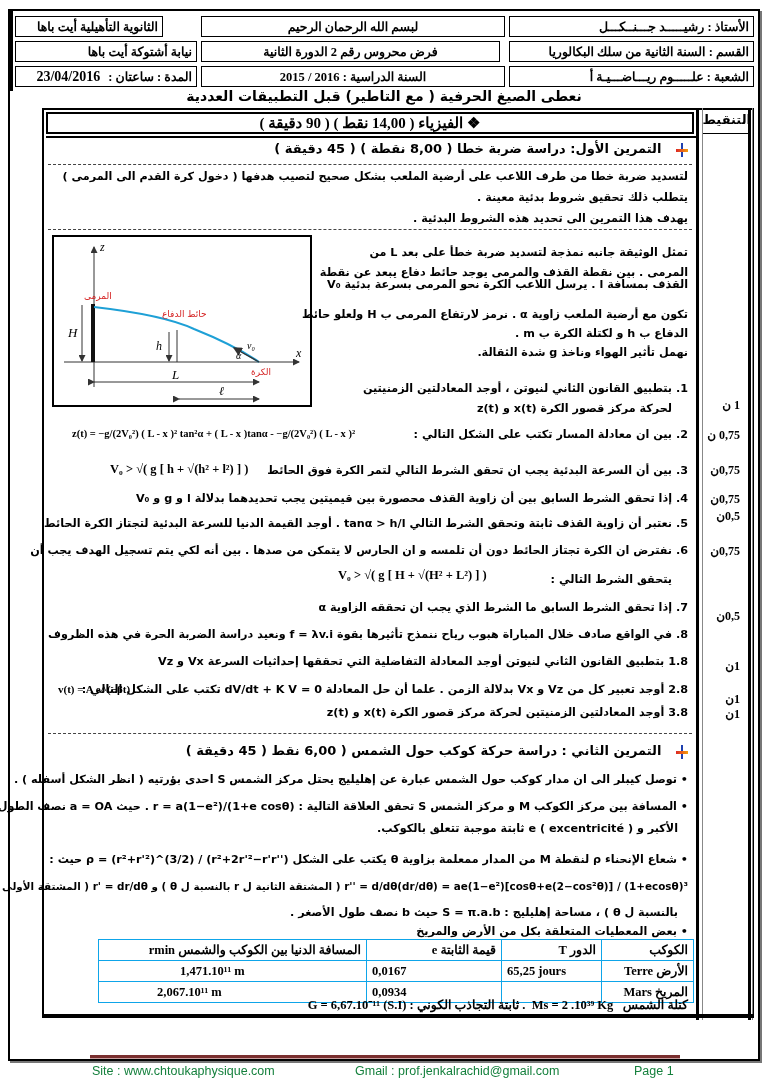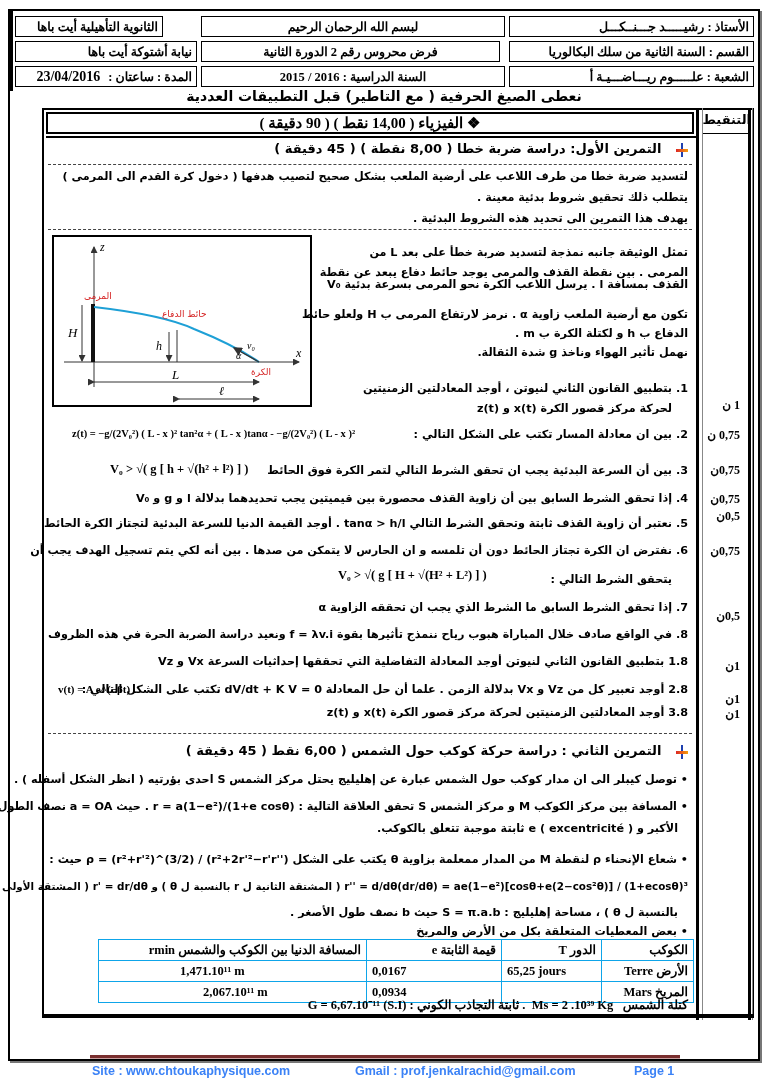--- a/index.html
+++ b/index.html
@@ -96,22 +96,22 @@
     font-family: "Liberation Serif", serif; font-size: 12.5px; font-weight: bold;
   }
   .ptable td { border: 1px solid #0ea5e9; height: 21px; padding: 0 5px; }
   .ptable td.num { text-align: left; direction: ltr; }
 
   .footer-line {
     position: absolute; left: 90px; top: 1055px; width: 590px; height: 4px;
     background: #7a2e2e; border-bottom: 1px solid #c9a0a0;
   }
   .footer {
-    position: absolute; top: 1064px; font-family: "Liberation Sans", sans-serif; font-weight: bold;
-    font-size: 12.5px; color: #3b82f6; white-space: nowrap;
+    position: absolute; top: 1064px; font-family: "Liberation Sans", sans-serif; font-weight: normal;
+    font-size: 12.5px; color: #15803d; white-space: nowrap;
   }
 </style>
 </head>
 <body>
 
 <div class="outer-border"></div>
 <div class="left-bar"></div>
 
 <div>
   <div class="hcell right" style="left:509px;top:16px;width:245px;">الأستاذ : رشيـــــد جـــنــكـــل</div>
@@ -286,21 +286,21 @@
   <tr>
     <td>الأرض Terre</td>
     <td class="num">65,25 jours</td>
     <td class="num">0,0167</td>
     <td class="num" style="padding-left:81px;">1,471.10¹¹ m</td>
   </tr>
   <tr>
     <td>المريخ Mars</td>
     <td class="num"></td>
     <td class="num">0,0934</td>
-    <td class="num" style="padding-left:104px;">2,067.10¹¹ m</td>
+    <td class="num" style="padding-left:58px;">2,067.10¹¹ m</td>
   </tr>
 </tbody>
   </table>
 
 <div class="para" style="top:996px;right:80px;font-family:'Liberation Serif',serif;font-size:12.5px;">
   <span>كتلة الشمس</span>
   &nbsp;&nbsp;<span class="formula">Ms = 2 .10³⁹ Kg</span>
   &nbsp;<span>. ثابتة التجاذب الكوني :</span>
   <span class="formula">G = 6,67.10⁻¹¹ (S.I)</span>
 </div>

